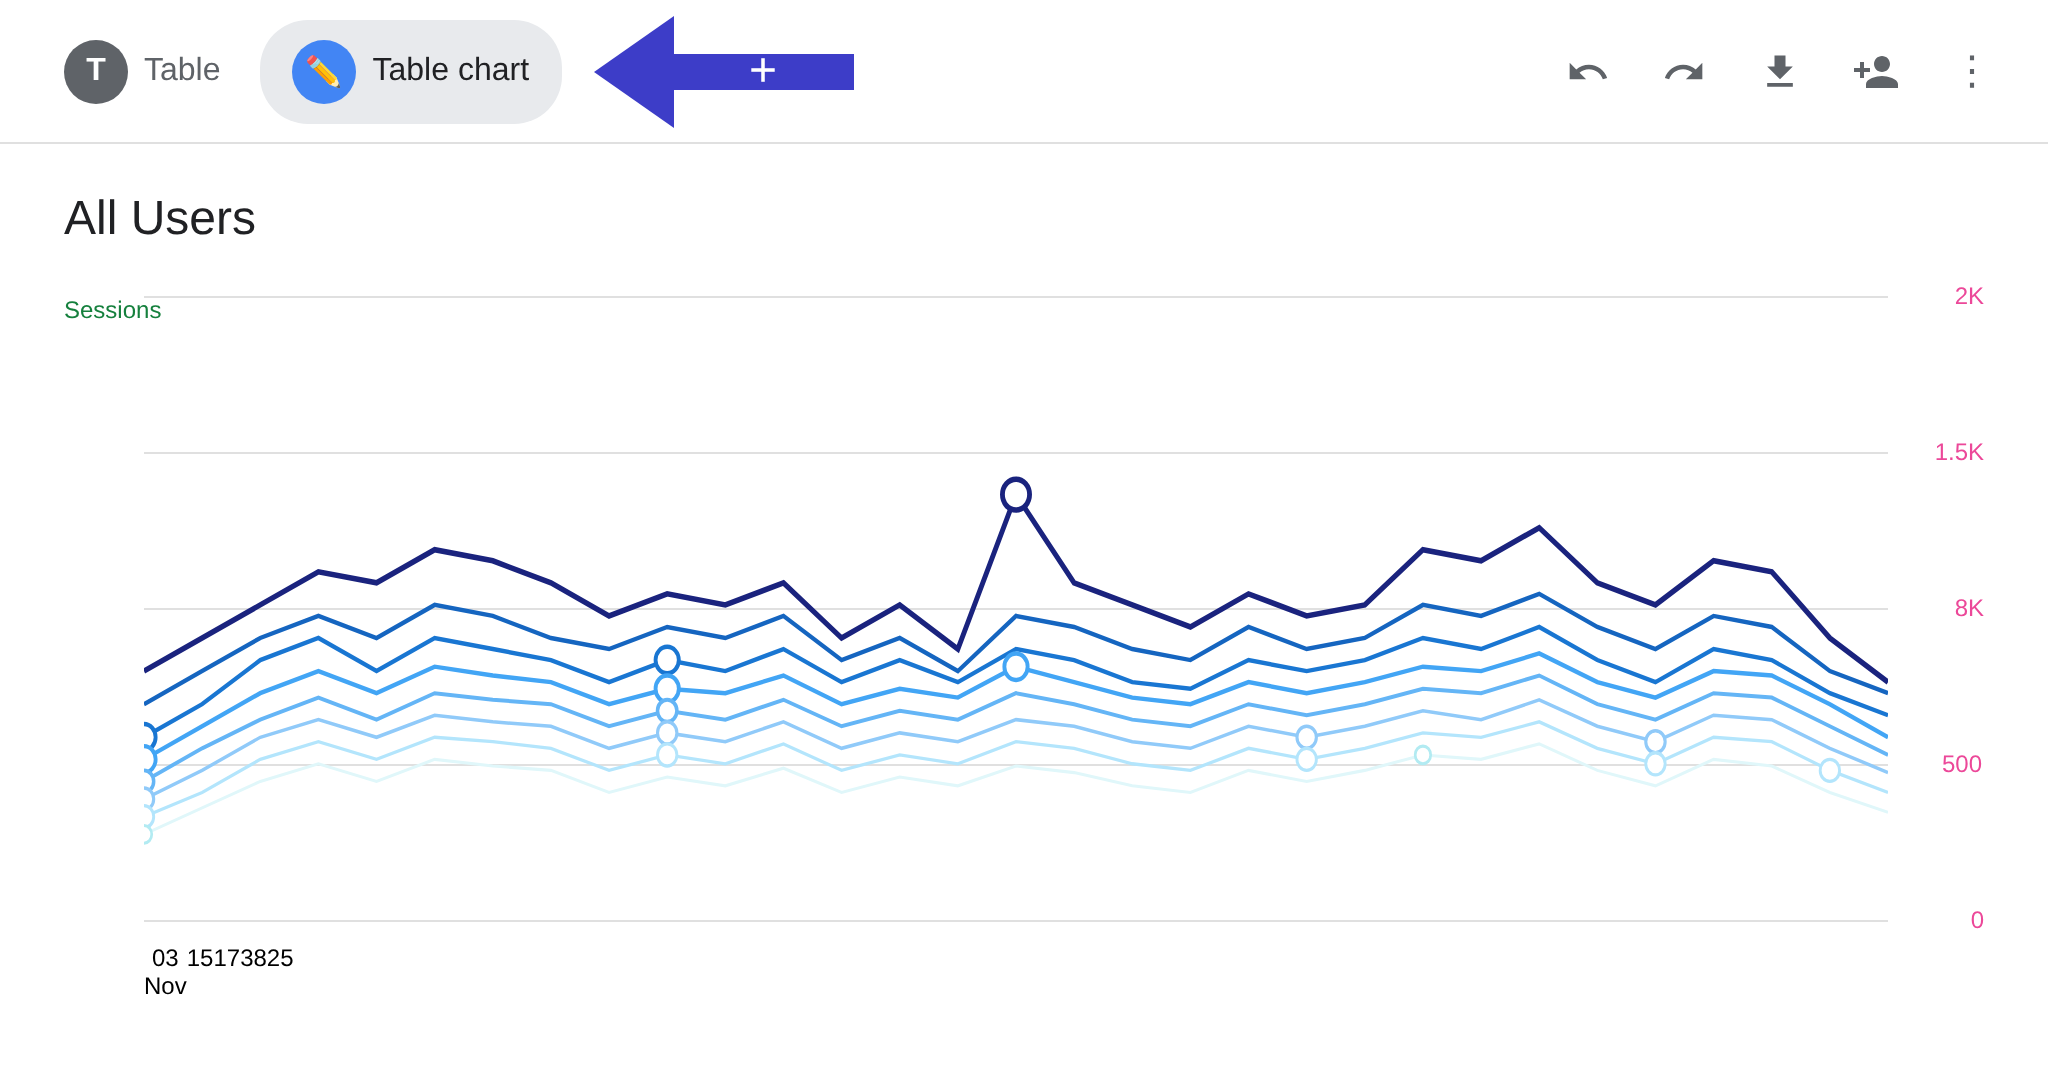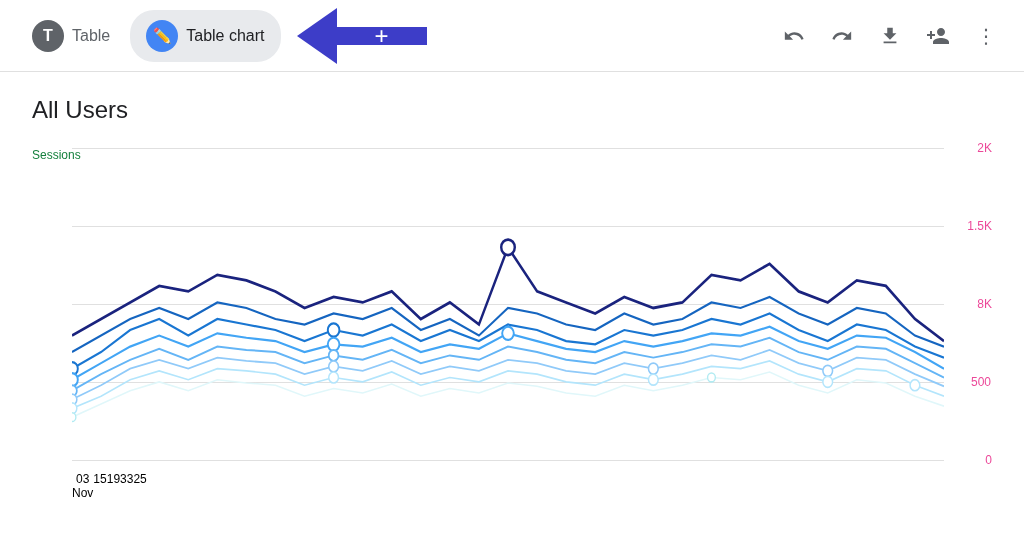--- a/index.html
+++ b/index.html
@@ -544,19 +544,19 @@
         <circle cx="0" cy="244" r="4" fill="white" stroke="#b2ebf2" stroke-width="1.4"></circle>
         <circle cx="660" cy="208" r="4" fill="white" stroke="#b2ebf2" stroke-width="1.4"></circle>
       </svg>
 
       <div class="x-labels" style="bottom: 0; top: calc(18px + 80% + 12px);">
         <div class="x-tick">
           <div>03</div>
           <div>Nov</div>
         </div>
         <div class="x-tick">15</div>
-        <div class="x-tick">19</div>
-        <div class="x-tick">33</div>
+        <div class="x-tick">17</div>
+        <div class="x-tick">38</div>
         <div class="x-tick">25</div>
       </div>
     </div>
   </div>
 </div>
 
 </body></html>

